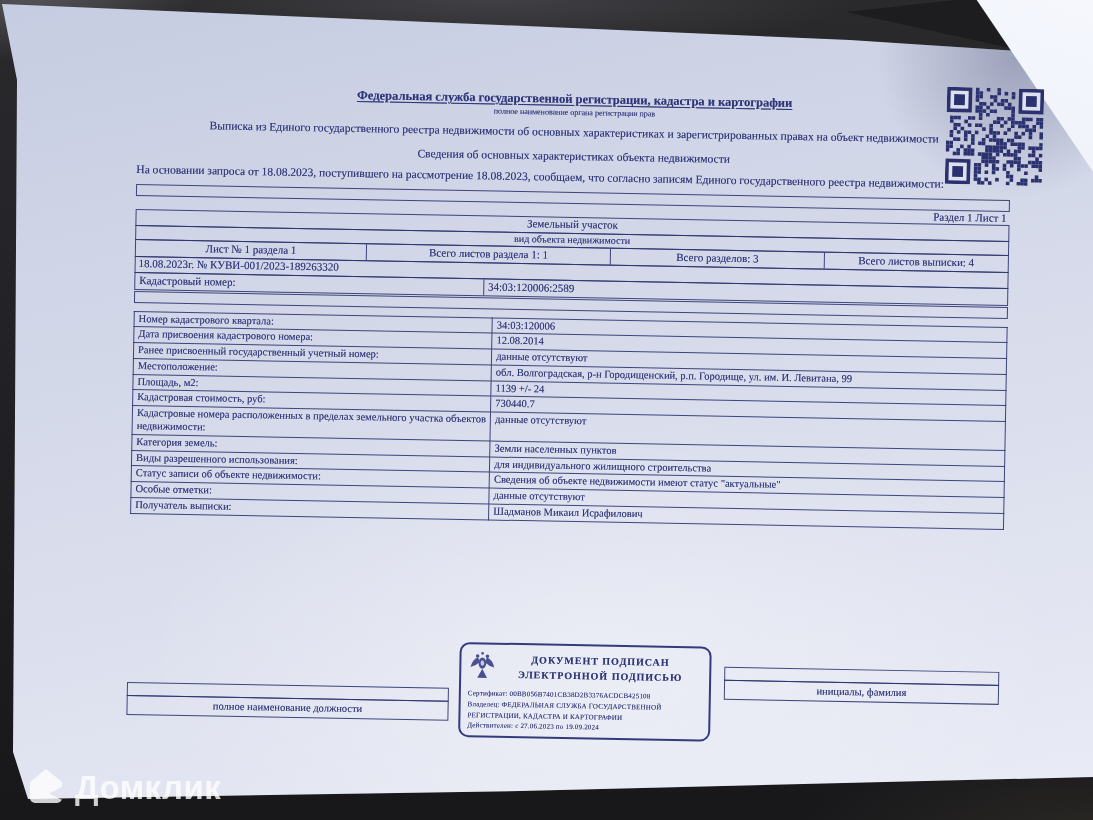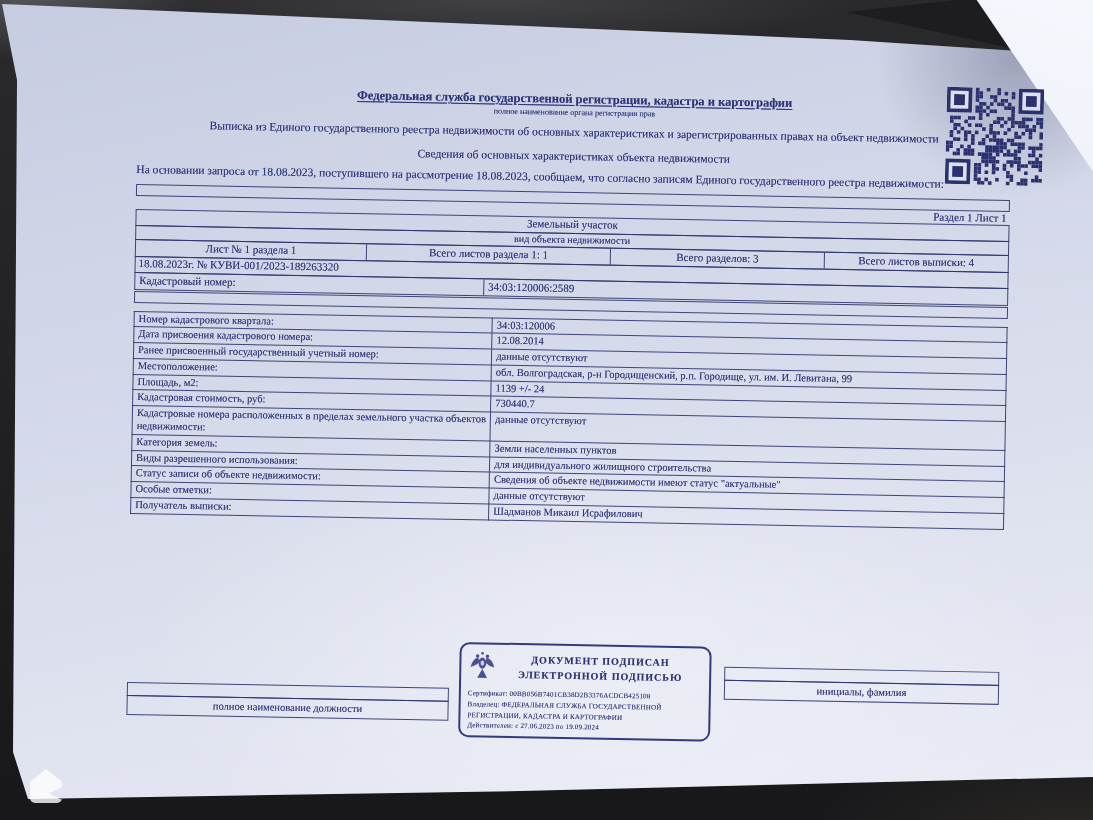--- a/index.html
+++ b/index.html
@@ -491,15 +491,16 @@
       </svg>
   </div>
 
   <div class="watermark">
     <span>
       <svg width="40" height="40" viewBox="0 0 40 40">
         <path fill="#ffffff" fill-rule="evenodd" d="M20,3 L36,16 V32 a5,5 0 0 1 -5,5 H9 a5,5 0 0 1 -5,-5 V16 Z
              M36,21 L23,27.5 L36,34 Z"></path>
       </svg>
     </span>
+    <span class="wm-text">Домклик</span>
   </div>
 
 </div>
 
 </body></html>

